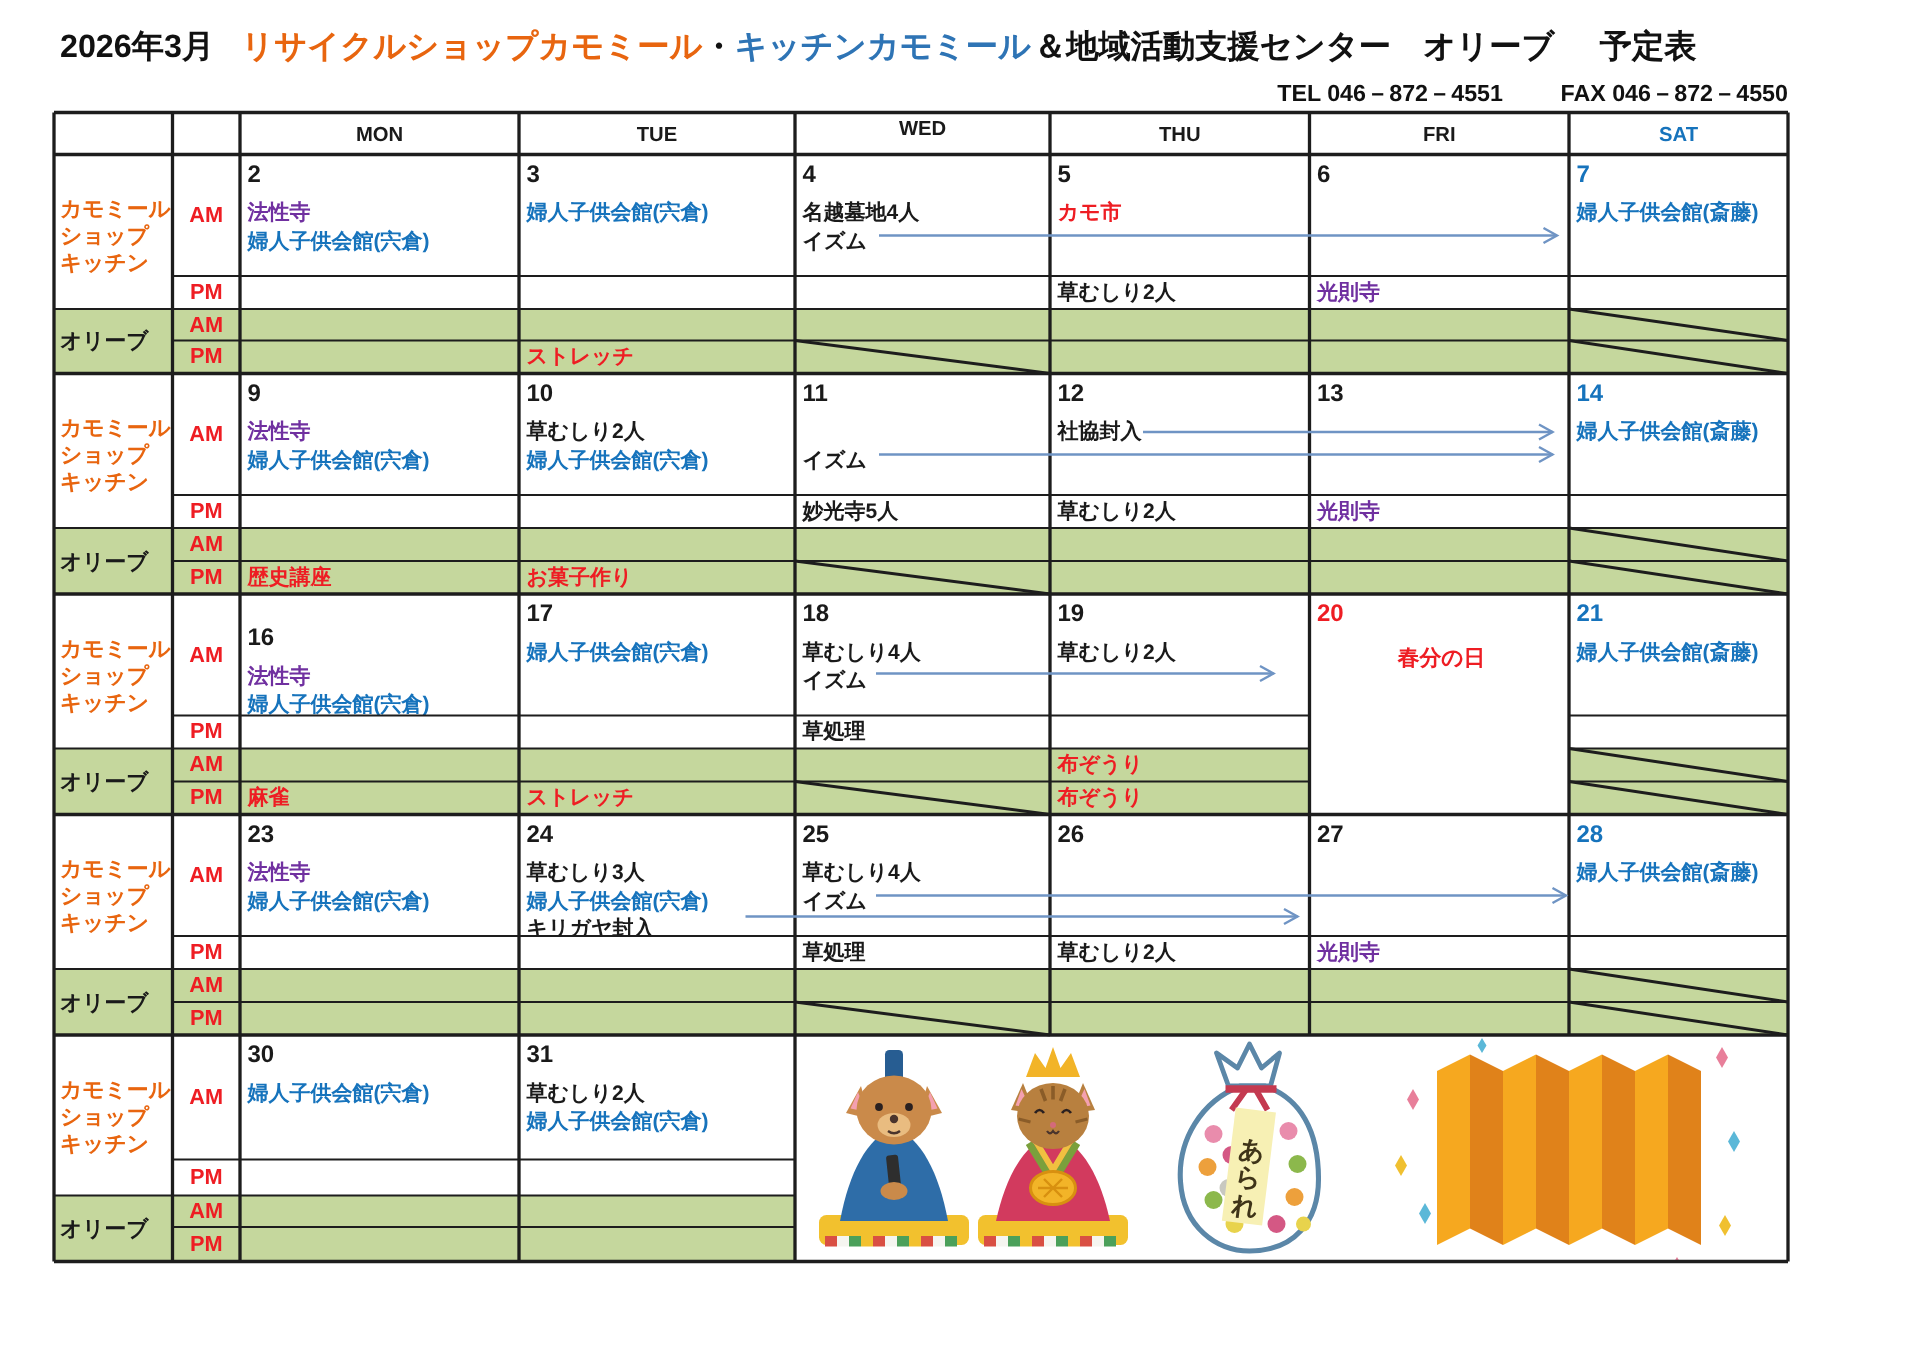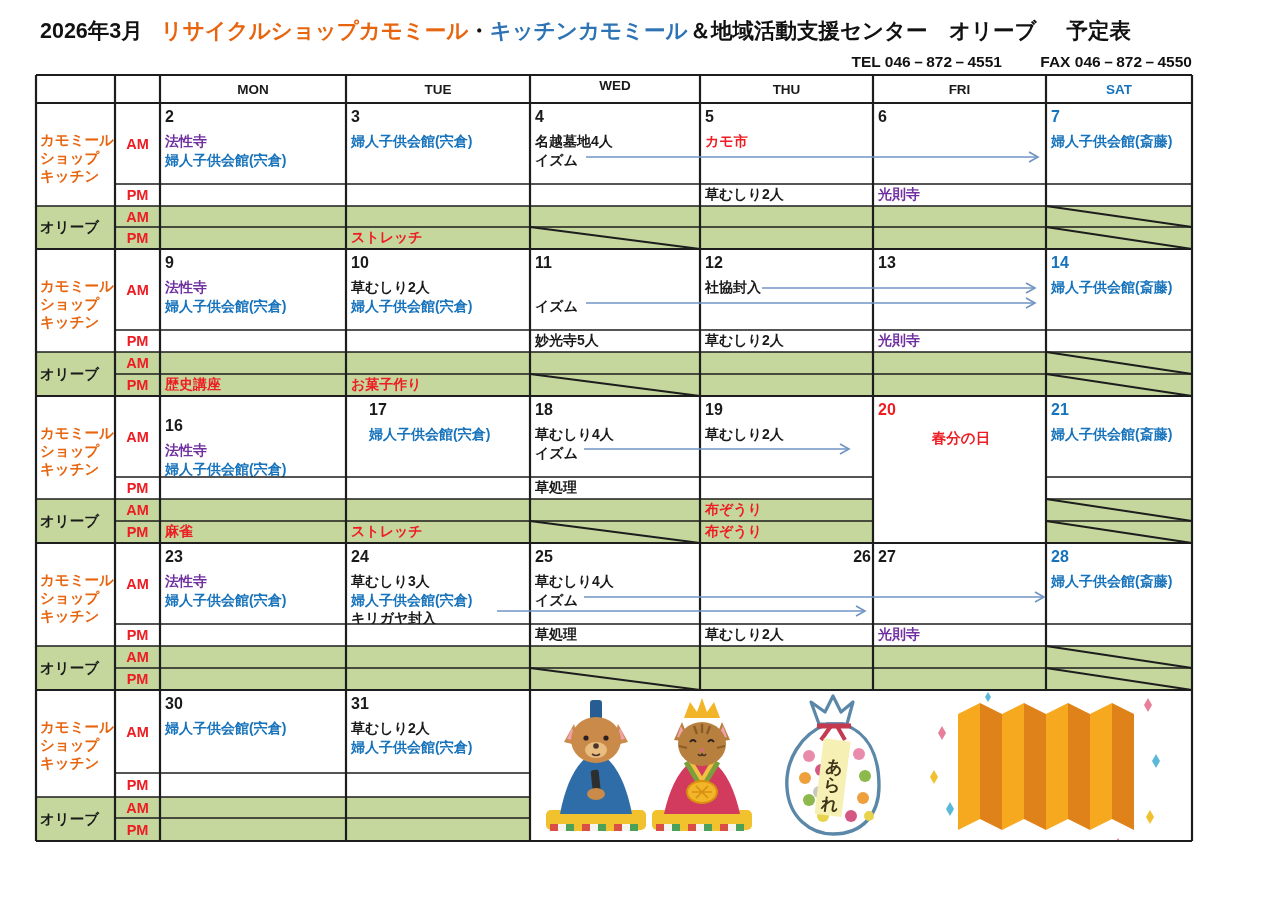--- a/index.html
+++ b/index.html
@@ -207,21 +207,21 @@
         <span class="daynum" style="color: rgb(26, 26, 26); margin-top: 16px;">16</span>
         <div style="height: 4px;"></div>
         <div class="evline" style="color: rgb(112, 48, 160);">法性寺</div>
         <div class="evline" style="color: rgb(22, 115, 188);">婦人子供会館(宍倉)</div>
       </div>
       <div class="cell pmcell" style="left: 160px; top: 477px; width: 186px; height: 22px;"></div>
       <div class="cell pmcell green" style="left: 160px; top: 499px; width: 186px; height: 22px;"></div>
       <div class="cell pmcell green" style="left: 160px; top: 521px; width: 186px; height: 22px;">
         <div class="evline" style="color: rgb(238, 29, 35);">麻雀</div>
       </div>
-      <div class="cell amcell" style="left: 346px; top: 396px; width: 184px; height: 81px; margin-left: 18px;">
+      <div class="cell amcell" style="left: 346px; top: 396px; width: 184px; height: 81px;">
         <span class="daynum" style="color: rgb(26, 26, 26);">17</span>
         <div style="height: 4px;"></div>
         <div class="evline" style="color: rgb(22, 115, 188);">婦人子供会館(宍倉)</div>
       </div>
       <div class="cell pmcell" style="left: 346px; top: 477px; width: 184px; height: 22px;"></div>
       <div class="cell pmcell green" style="left: 346px; top: 499px; width: 184px; height: 22px;"></div>
       <div class="cell pmcell green" style="left: 346px; top: 521px; width: 184px; height: 22px;">
         <div class="evline" style="color: rgb(238, 29, 35);">ストレッチ</div>
       </div>
       <div class="cell amcell" style="left: 530px; top: 396px; width: 170px; height: 81px;">
@@ -293,21 +293,21 @@
         <div style="height: 4px;"></div>
         <div class="evline" style="color: rgb(26, 26, 26);">草むしり4人</div>
         <div class="evline" style="color: rgb(26, 26, 26);">イズム</div>
       </div>
       <div class="cell pmcell" style="left: 530px; top: 624px; width: 170px; height: 22px;">
         <div class="evline" style="color: rgb(26, 26, 26);">草処理</div>
       </div>
       <div class="cell pmcell green" style="left: 530px; top: 646px; width: 170px; height: 22px;"></div>
       <div class="cell pmcell green" style="left: 530px; top: 668px; width: 170px; height: 22px;"></div>
       <div class="cell amcell" style="left: 700px; top: 543px; width: 173px; height: 81px;">
-        <span class="daynum" style="color: rgb(26, 26, 26); text-align: right;">26</span>
+        <span class="daynum" style="color: rgb(26, 26, 26);">26</span>
         <div style="height: 4px;"></div>
       </div>
       <div class="cell pmcell" style="left: 700px; top: 624px; width: 173px; height: 22px;">
         <div class="evline" style="color: rgb(26, 26, 26);">草むしり2人</div>
       </div>
       <div class="cell pmcell green" style="left: 700px; top: 646px; width: 173px; height: 22px;"></div>
       <div class="cell pmcell green" style="left: 700px; top: 668px; width: 173px; height: 22px;"></div>
       <div class="cell amcell" style="left: 873px; top: 543px; width: 173px; height: 81px;">
         <span class="daynum" style="color: rgb(26, 26, 26);">27</span>
         <div style="height: 4px;"></div>

